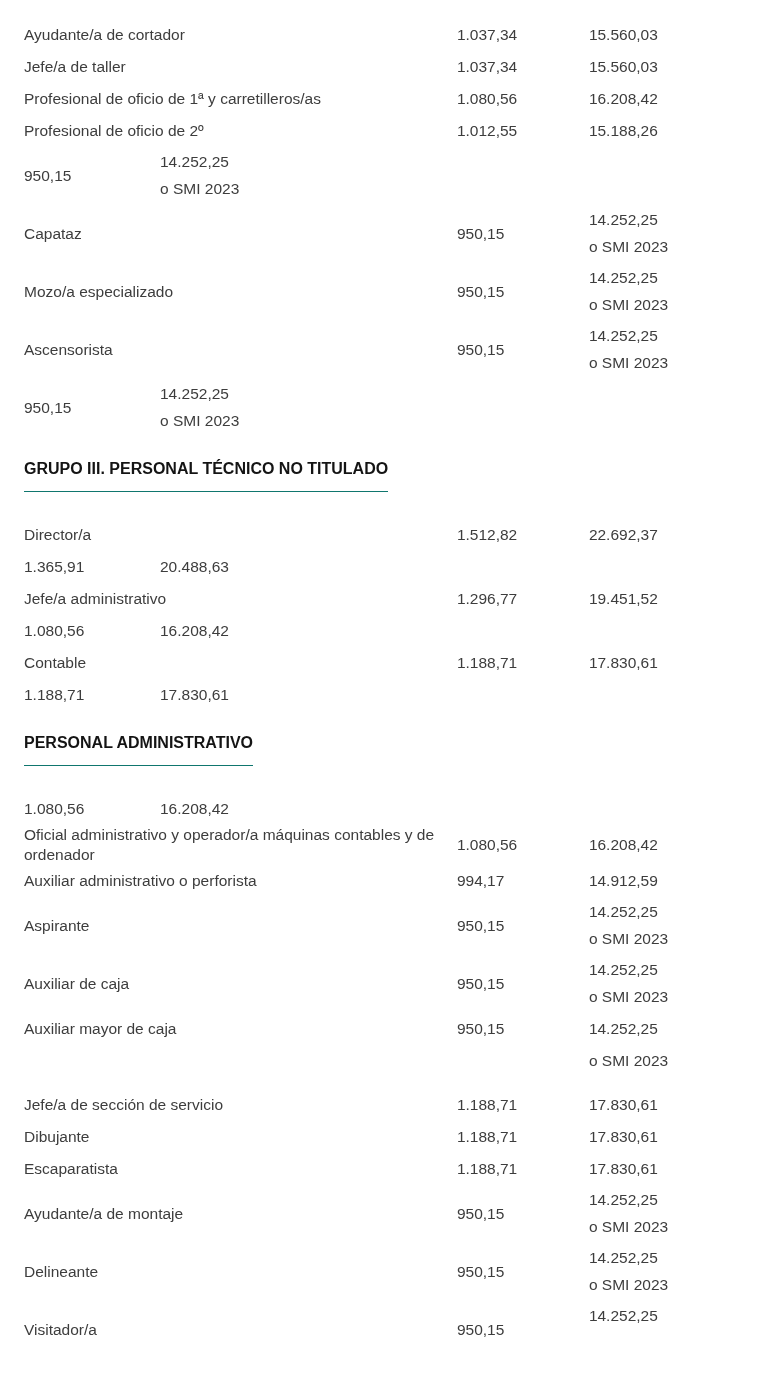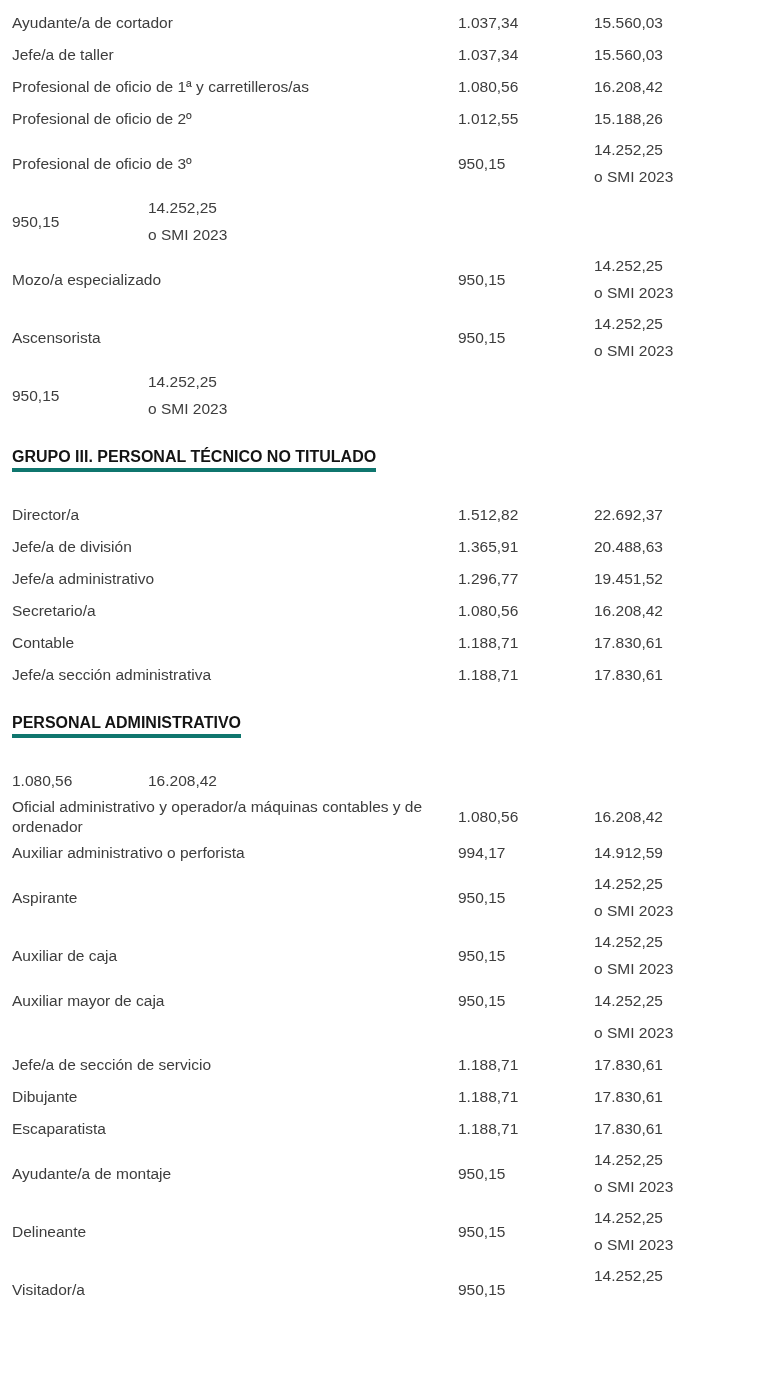--- a/index.html
+++ b/index.html
@@ -13,32 +13,32 @@
     overflow: hidden;
     font-family: "Liberation Sans", sans-serif;
     font-size: 15.5px;
     color: #3d3d3d;
   }
   .doc {
     padding: 7px 4px 0 12px;
     box-sizing: border-box;
     width: 765px;
   }
-  .section { margin: 0; }
+  .section { margin: 12px; }
   .section-heading {
     margin: 21px 0 27px 0;
     font-size: 16px;
     font-weight: bold;
     color: #141414;
   }
   .heading-line {
     display: table;
     white-space: pre;
-    border-bottom: 4px solid #0f766e;
-    padding-bottom: 1px;
+    border-bottom: 1px solid #0f766e;
+    padding-bottom: 12px;
     line-height: 21px;
   }
   .row {
     display: flex;
     align-items: center;
     min-height: 32px;
   }
   .col-label {
     width: 446px;
     line-height: 20px;
@@ -85,28 +85,28 @@
           <span class="col-label">Profesional de oficio de 1ª y carretilleros/as</span>
           <span class="col-monthly">1.080,56</span>
           <span class="col-annual">16.208,42</span>
         </div>
         <div class="row">
           <span class="col-label">Profesional de oficio de 2º</span>
           <span class="col-monthly">1.012,55</span>
           <span class="col-annual">15.188,26</span>
         </div>
         <div class="row split">
-          <span class="col-label">Profesional de oficio de 3º</span>
-          <span class="col-monthly">950,15</span>
-          <span class="col-annual">
-            <span class="annual-line">14.252,25</span>
-            <span class="annual-line">o SMI 2023</span>
-          </span>
-        </div>
-        <div class="row split">
+          <span class="col-monthly">950,15</span>
+          <span class="col-annual">
+            <span class="annual-line">14.252,25</span>
+            <span class="annual-line">o SMI 2023</span>
+          </span>
+        </div>
+        <div class="row split">
+          <span class="col-label">Capataz</span>
           <span class="col-monthly">950,15</span>
           <span class="col-annual">
             <span class="annual-line">14.252,25</span>
             <span class="annual-line">o SMI 2023</span>
           </span>
         </div>
         <div class="row split">
           <span class="col-label">Mozo/a especializado</span>
           <span class="col-monthly">950,15</span>
           <span class="col-annual">
@@ -133,41 +133,38 @@
       <section class="section">
         <h2 class="section-heading">
           <span class="heading-line">GRUPO III. PERSONAL TÉCNICO NO TITULADO</span>
         </h2>
         <div class="row">
           <span class="col-label">Director/a</span>
           <span class="col-monthly">1.512,82</span>
           <span class="col-annual">22.692,37</span>
         </div>
         <div class="row">
-          <span class="col-label">Jefe/a de división</span>
           <span class="col-monthly">1.365,91</span>
           <span class="col-annual">20.488,63</span>
         </div>
         <div class="row">
           <span class="col-label">Jefe/a administrativo</span>
           <span class="col-monthly">1.296,77</span>
           <span class="col-annual">19.451,52</span>
         </div>
         <div class="row">
-          <span class="col-label">Secretario/a</span>
           <span class="col-monthly">1.080,56</span>
           <span class="col-annual">16.208,42</span>
         </div>
         <div class="row">
           <span class="col-label">Contable</span>
           <span class="col-monthly">1.188,71</span>
           <span class="col-annual">17.830,61</span>
         </div>
         <div class="row">
-          <span class="col-label">Jefe/a sección administrativa</span>
           <span class="col-monthly">1.188,71</span>
           <span class="col-annual">17.830,61</span>
         </div>
       </section>
       <section class="section">
         <h2 class="section-heading">
           <span class="heading-line">PERSONAL ADMINISTRATIVO</span>
         </h2>
         <div class="row">
           <span class="col-monthly">1.080,56</span>

